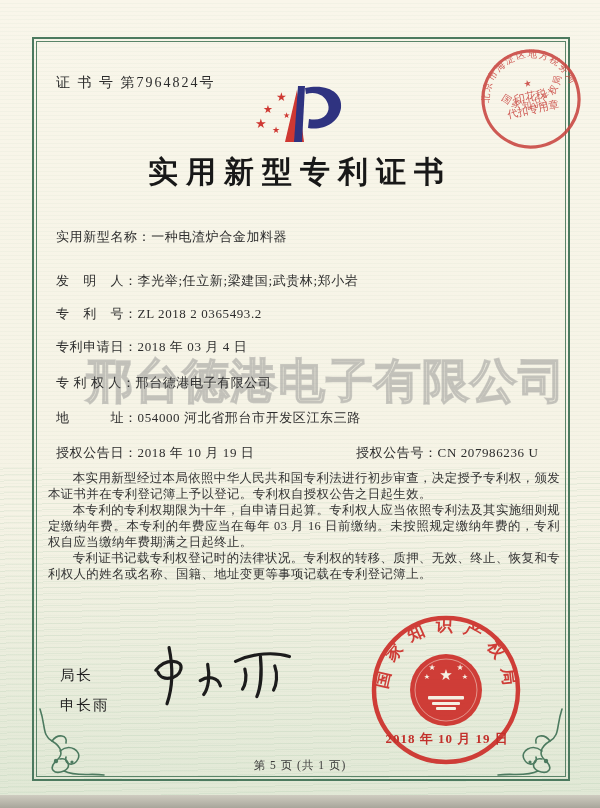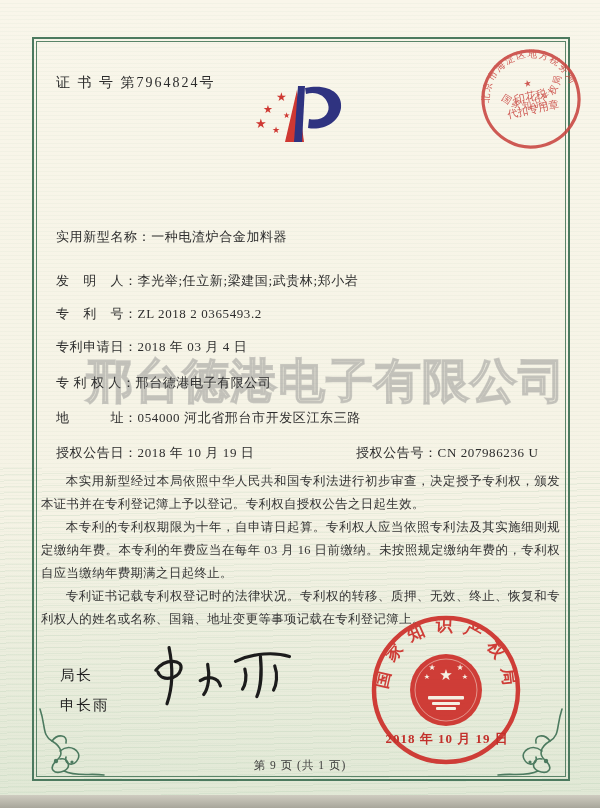--- a/index.html
+++ b/index.html
@@ -49,22 +49,22 @@
   .grant-no-pair{position:absolute;left:300px;top:0;}
   .grant-row{position:relative;}
   .watermark{
     position:absolute;left:86px;top:350px;width:500px;
     font-size:47px;font-weight:700;letter-spacing:1px;white-space:nowrap;
     color:rgba(130,130,130,0.10);
     -webkit-text-stroke:1.3px rgba(140,140,140,0.42);
     z-index:2;pointer-events:none;
   }
   .paragraphs{
-    position:absolute;left:41px;right:40px;top:470px;
-    font-size:12.4px;line-height:23px;color:#333;
+    position:absolute;left:48px;right:40px;top:470px;
+    font-size:12.4px;line-height:16px;color:#333;
     text-align:justify;z-index:3;
   }
   .paragraphs p{margin:0;text-indent:2em;letter-spacing:0.4px;}
   .director{position:absolute;left:60px;top:666px;font-size:14.5px;color:#222;z-index:3;}
   .director div{margin-bottom:11px;letter-spacing:2px;}
   .signature{position:absolute;left:128px;top:634px;z-index:4;}
   .seal{position:absolute;left:368px;top:612px;z-index:4;opacity:0.92;}
   .seal-date{
     position:absolute;left:362px;top:730px;width:170px;text-align:center;
     font-size:13px;color:#c2302b;letter-spacing:1px;z-index:5;font-weight:600;
@@ -124,20 +124,21 @@
       <polygon points="69,8 76,60 57,60" fill="#cf3832"></polygon>
       <polygon points="70,4 77,4 74,60 66,60" fill="#2f3380"></polygon>
       <path d="M77,6 C101,1 115,12 113,26 C111,41 94,49 80,46 L81,37 C95,40 103,31 100,22 C97,13 88,9 78,12 Z" fill="#2f3380"></path>
       <text x="27" y="46" font-size="13" fill="#cf3832">★</text>
       <text x="35" y="31" font-size="11" fill="#cf3832">★</text>
       <text x="48" y="19" font-size="12" fill="#cf3832">★</text>
       <text x="44" y="51" font-size="9" fill="#cf3832">★</text>
       <text x="55" y="36" font-size="8" fill="#cf3832">★</text>
     </svg>
 
+    <div class="title">实用新型专利证书</div>
 
     <div class="field-row" style="top:272px">
       <span class="field-label">发　明　人：</span><span>李光举;任立新;梁建国;武贵林;郑小岩</span>
     </div>
     <div class="field-row" style="top:228px">
       <span class="field-label">实用新型名称：</span><span>一种电渣炉合金加料器</span>
     </div>
     <div class="field-row" style="top:305px">
       <span class="field-label">专　利　号：</span><span>ZL 2018 2 0365493.2</span>
     </div>
@@ -159,21 +160,21 @@
       <p>本实用新型经过本局依照中华人民共和国专利法进行初步审查，决定授予专利权，颁发本证书并在专利登记簿上予以登记。专利权自授权公告之日起生效。</p>
       <p>本专利的专利权期限为十年，自申请日起算。专利权人应当依照专利法及其实施细则规定缴纳年费。本专利的年费应当在每年 03 月 16 日前缴纳。未按照规定缴纳年费的，专利权自应当缴纳年费期满之日起终止。</p>
       <p>专利证书记载专利权登记时的法律状况。专利权的转移、质押、无效、终止、恢复和专利权人的姓名或名称、国籍、地址变更等事项记载在专利登记簿上。</p>
     </div>
 
     <div class="director">
       <div>局长</div>
       <div>申长雨</div>
     </div>
 
-    <div class="footer">第 9 页 (共 1 页)</div>
+    <div class="footer">第 5 页 (共 1 页)</div>
   </div>
 
   <svg class="signature" width="185" height="85" viewBox="0 0 185 85">
     <g fill="none" stroke="#1c1c1c" stroke-width="3.2" stroke-linecap="round" transform="rotate(-2 90 40)">
       <path d="M28,34 C38,22 56,24 53,34 C50,44 33,46 30,36"></path>
       <path d="M42,12 C45,30 45,50 38,68"></path>
       <path d="M80,30 C82,42 80,54 75,60"></path>
       <path d="M72,46 C80,41 90,43 92,52"></path>
       <path d="M108,28 C126,20 148,20 162,25"></path>
       <path d="M133,24 C134,40 132,56 128,64"></path>

